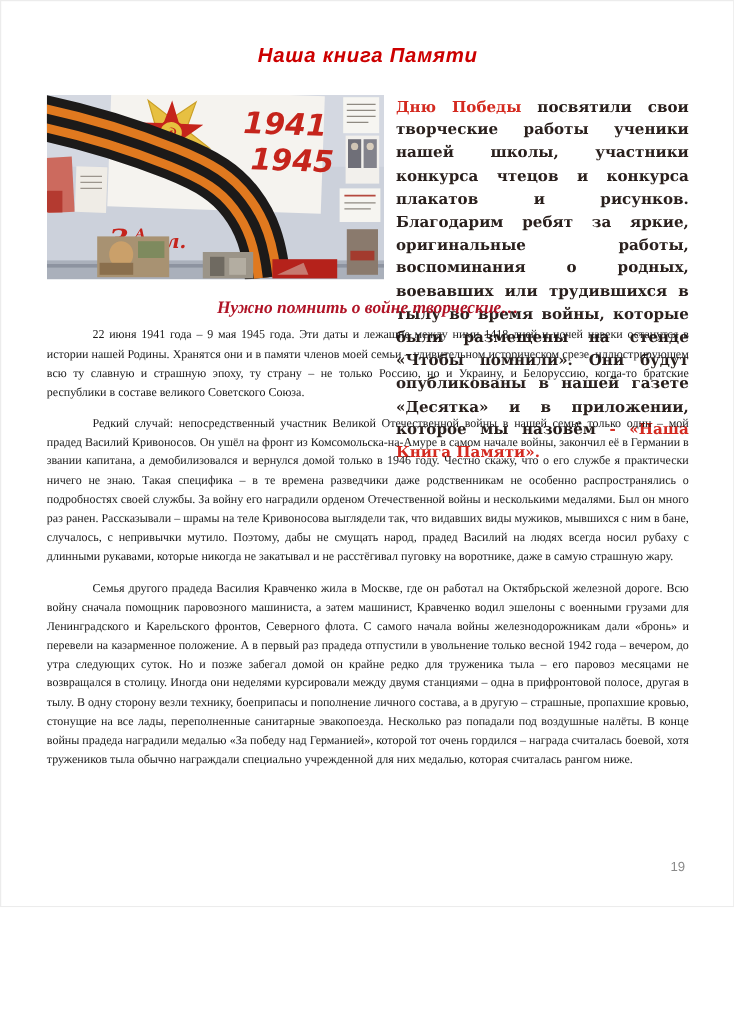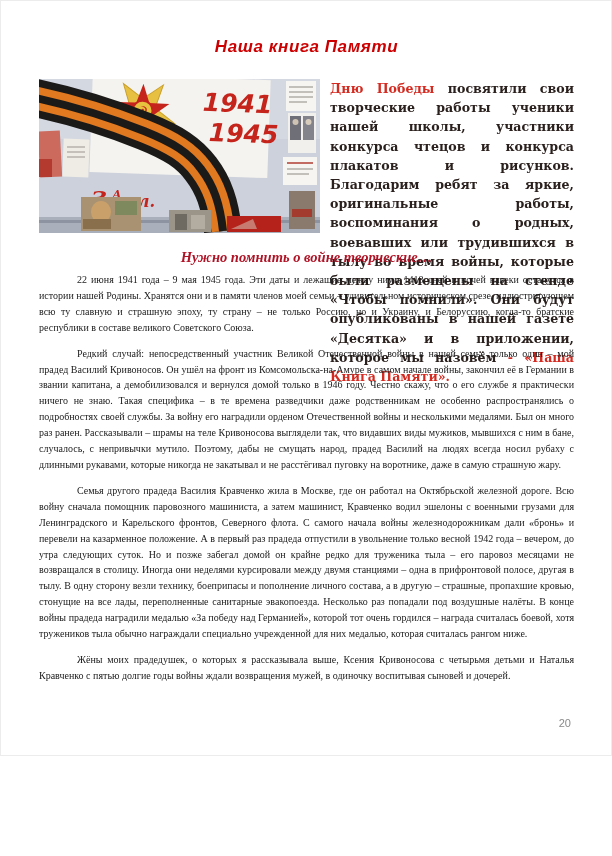--- a/index.html
+++ b/index.html
@@ -158,17 +158,16 @@
       <span class="red">Дню Победы</span><span> посвятили свои творческие работы ученики нашей школы, участники конкурса чтецов и конкурса плакатов и рисунков. Благодарим ребят за яркие, оригинальные работы, воспоминания о родных, воевавших или трудившихся в тылу во время войны, которые были размещены на стенде «Чтобы помнили». Они будут опубликованы в нашей газете «Десятка» и в приложении, которое мы назовём </span><span class="red">- «Наша Книга Памяти».</span>
     </p>
   </div>
 
   <h2 class="section-heading">Нужно  помнить о войне творческие…</h2>
 
   <div class="body-text">
     <p>22 июня 1941 года – 9 мая 1945 года. Эти даты и лежащие между ними 1418 дней и ночей навеки останутся в истории нашей Родины. Хранятся они и в памяти членов моей семьи – удивительном историческом срезе, иллюстрирующем всю ту славную и страшную эпоху, ту страну – не только Россию, но и Украину, и Белоруссию, когда-то братские республики в составе великого Советского Союза.</p>
     <p>Редкий случай: непосредственный участник Великой Отечественной войны в нашей семье только один – мой прадед Василий Кривоносов. Он ушёл на фронт из Комсомольска-на-Амуре в самом начале войны, закончил её в Германии в звании капитана, а демобилизовался и вернулся домой только в 1946 году. Честно скажу, что о его службе я практически ничего не знаю. Такая специфика – в те времена разведчики даже родственникам не особенно распространялись о подробностях своей службы. За войну его наградили орденом Отечественной войны и несколькими медалями. Был он много раз ранен. Рассказывали – шрамы на теле Кривоносова выглядели так, что видавших виды мужиков, мывшихся с ним в бане, случалось, с непривычки мутило. Поэтому, дабы не смущать народ, прадед Василий на людях всегда носил рубаху с длинными рукавами, которые никогда не закатывал и не расстёгивал пуговку на воротнике, даже в самую страшную жару.</p>
     <p>Семья другого прадеда Василия Кравченко жила в Москве, где он работал на Октябрьской железной дороге. Всю войну сначала помощник паровозного машиниста, а затем машинист, Кравченко водил эшелоны с военными грузами для Ленинградского и Карельского фронтов, Северного флота. С самого начала войны железнодорожникам дали «бронь» и перевели на казарменное положение. А в первый раз прадеда отпустили в увольнение только весной 1942 года – вечером, до утра следующих суток. Но и позже забегал домой он крайне редко для труженика тыла – его паровоз месяцами не возвращался в столицу. Иногда они неделями курсировали между двумя станциями – одна в прифронтовой полосе, другая в тылу. В одну сторону везли технику, боеприпасы и пополнение личного состава, а в другую – страшные, пропахшие кровью, стонущие на все лады, переполненные санитарные эвакопоезда. Несколько раз попадали под воздушные налёты. В конце войны прадеда наградили медалью «За победу над Германией», которой тот очень гордился – награда считалась боевой, хотя тружеников тыла обычно награждали специально учрежденной для них медалью, которая считалась рангом ниже.</p>
-    <p>Жёны моих прадедушек, о которых я рассказывала выше, Ксения Кривоносова с четырьмя детьми и Наталья Кравченко с пятью долгие годы войны ждали возвращения мужей, в одиночку воспитывая сыновей и дочерей.</p>
   </div>
 
-  <div class="page-number">20</div>
+  <div class="page-number">19</div>
 </div>
 
 </body></html>

